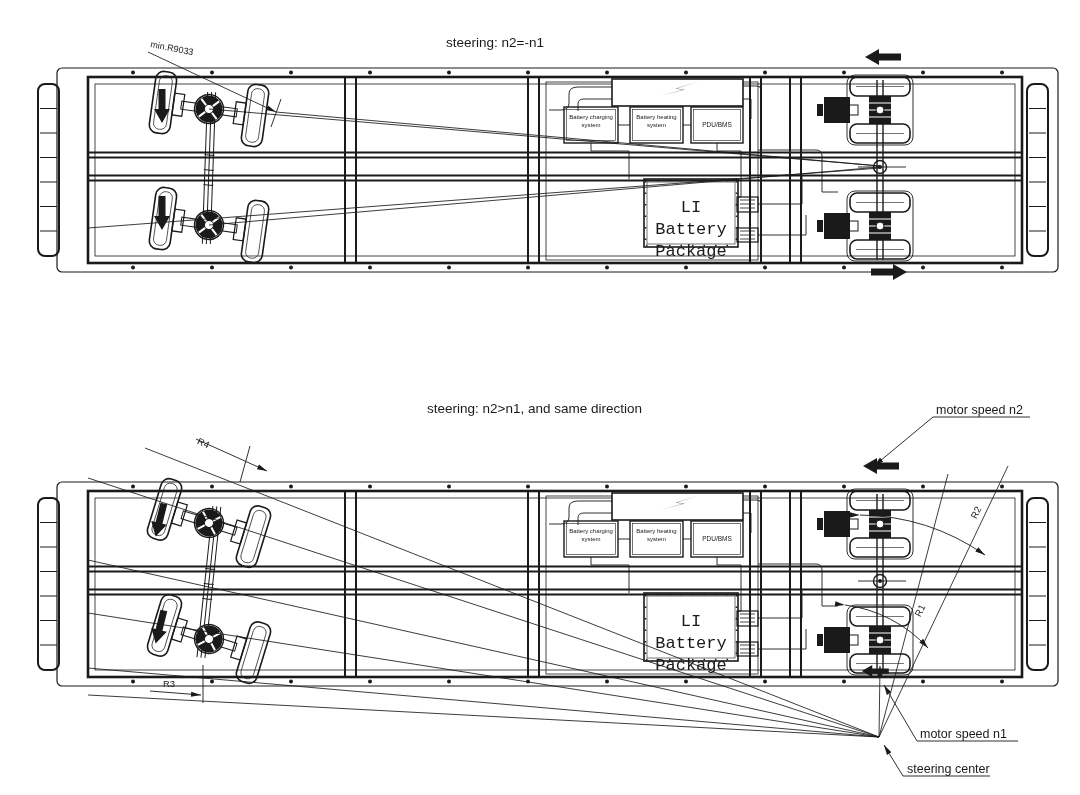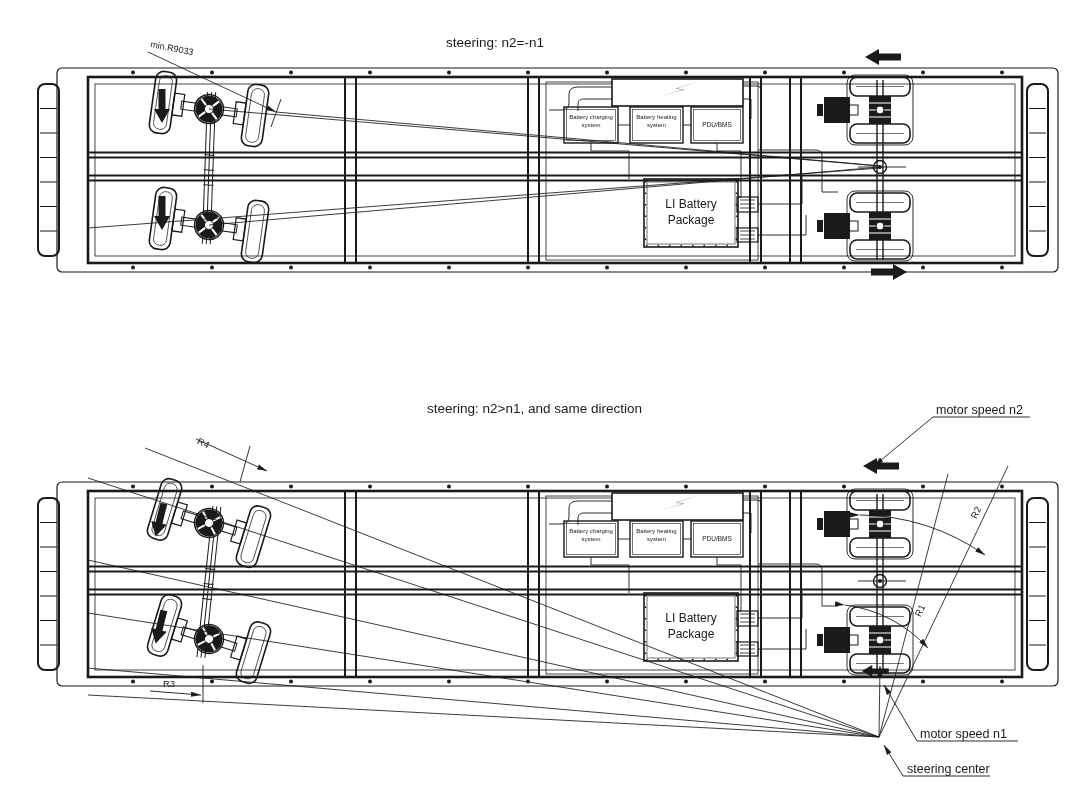--- a/index.html
+++ b/index.html
@@ -6,21 +6,21 @@
   .canvas{position:relative;width:1080px;height:795px;background:#fff;overflow:hidden;
           font-family:"Liberation Sans",sans-serif;color:#1a1a1a;}
   .canvas svg{position:absolute;left:0;top:0;}
   svg .ln{fill:none;stroke:#1a1a1a;}
   svg .fl{fill:#1a1a1a;stroke:none;}
   svg .fw{fill:#ffffff;}
   svg text{fill:#1a1a1a;stroke:none;font-family:"Liberation Sans",sans-serif;}
   .lbl{position:absolute;text-align:center;color:#1a1a1a;}
   .lbl.tiny{font-size:6px;line-height:1.25;}
   .lbl.tiny2{font-size:6.5px;line-height:1.2;}
-  .lbl.big{font-size:12px;line-height:1.3;}
+  .lbl.big{font-size:17px;line-height:1.3;font-family:Liberation Mono, monospace;}
 </style>
 </head>
 <body>
 
 <div class="canvas">
 <svg width="1080" height="795" viewBox="0 0 1080 795">
   <defs>
     <marker id="dim" markerWidth="14" markerHeight="10" refX="10" refY="4" orient="auto" markerUnits="userSpaceOnUse">
       <path d="M0,1.4 L10,4 L0,6.6 Z" fill="#1a1a1a"></path>
     </marker>

